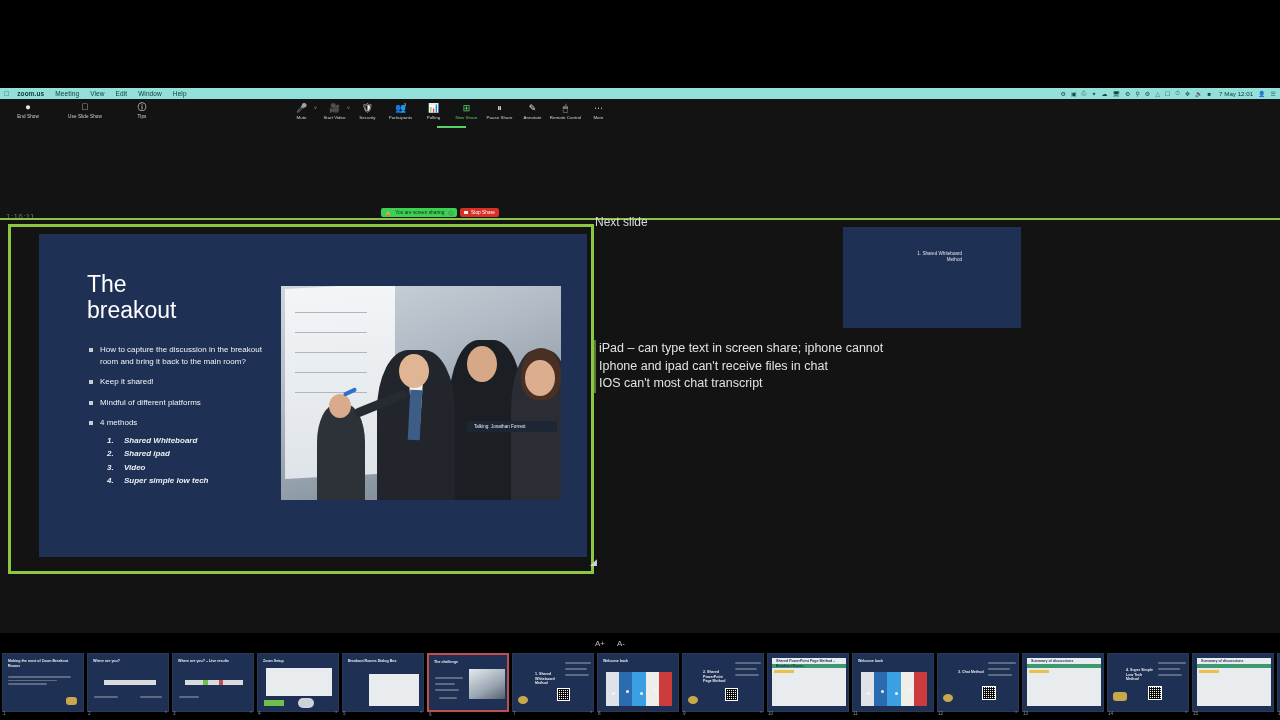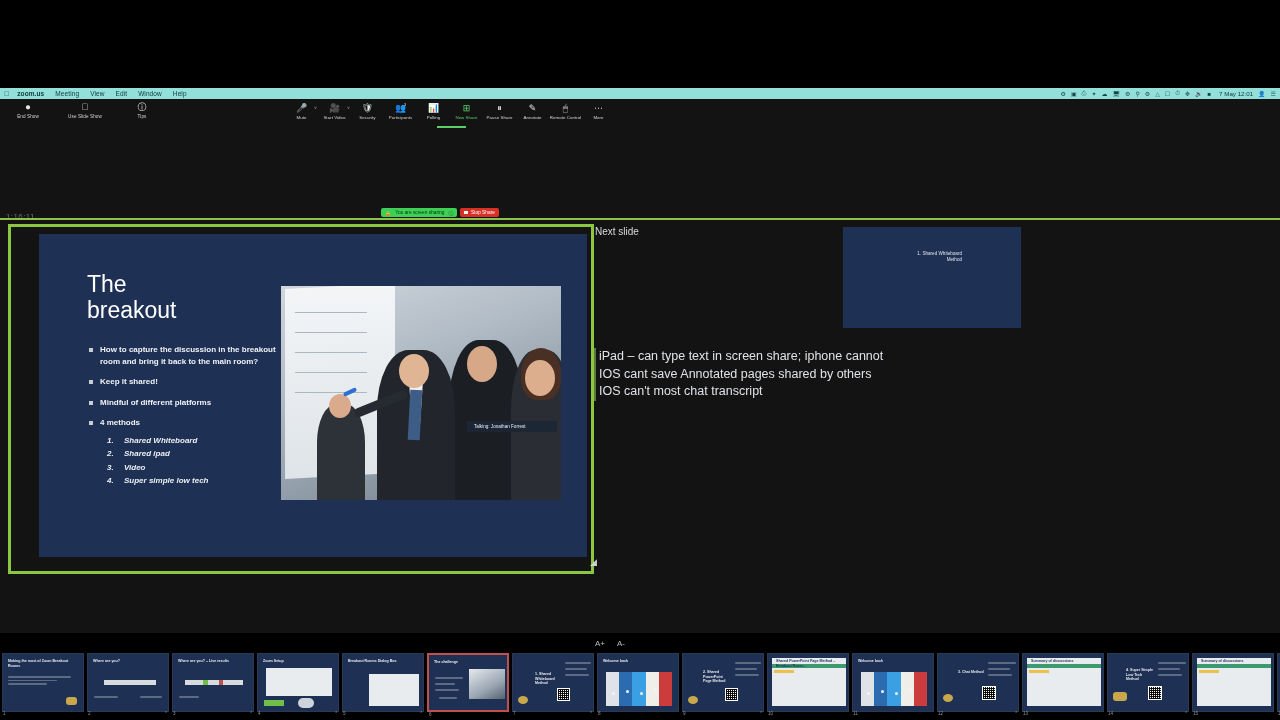--- a/index.html
+++ b/index.html
@@ -94,21 +94,21 @@
     position:absolute; left:28px; top:7px; width:548px; height:323px;
     background:#1e3054;
   }
   .slide-title {
     position:absolute; left:48px; top:37px; width:180px;
     color:#fff; font-size:23px; line-height:26px; font-weight:400;
   }
   .bullets { position:absolute; left:50px; top:110px; width:190px; }
   .b-row { display:flex; gap:7px; margin-bottom:9px; }
   .b-sq { width:4px; height:4px; background:#c9cdd4; margin-top:4px; flex:0 0 auto; }
-  .b-tx { color:#f1f3f6; font-size:8px; line-height:11.5px; font-weight:bold; }
+  .b-tx { color:#f1f3f6; font-size:8px; line-height:11.5px; font-weight:normal; }
   .nlist { margin-top:-2px; padding-left:18px; }
   .n-row { display:flex; gap:6px; margin-bottom:4.5px; }
   .n-num { color:#eceff3; font-size:8px; font-style:italic; font-weight:bold; width:11px; }
   .n-tx { color:#eceff3; font-size:8px; font-style:italic; font-weight:bold; }
 
   
   .photo {
     position:absolute; left:242px; top:52px; width:280px; height:214px;
     background:linear-gradient(160deg,#cfd6dc 0%,#b2bcc6 35%,#8e9aa6 70%,#6d7a88 100%);
     overflow:hidden;
@@ -149,33 +149,33 @@
   .nav-circ {
     width:9px; height:9px; border-radius:50%; border:1px solid #7d8794;
     display:flex; align-items:center; justify-content:center; font-size:5px; color:#9aa5b1;
   }
 
   
   .resize-h { position:absolute; left:590px; top:469px; color:#cfd3d7; font-size:9px; }
 
   
   .next-label {
-    position:absolute; left:595px; top:138px; color:#d7dade; font-size:10px;
+    position:absolute; left:595px; top:127px; color:#d7dade; font-size:12px;
   }
   .next-prev {
     position:absolute; left:843px; top:139px; width:178px; height:101px;
     background:#1e3054;
   }
   .next-prev .np-tx {
     position:absolute; right:50%; top:24px; transform:translateX(50%);
     width:60px; text-align:right; color:#dfe4ea; font-size:4.6px; line-height:6.4px;
   }
 
   
-  .notes { position:absolute; left:594px; top:260px; width:420px; }
+  .notes { position:absolute; left:594px; top:252px; width:420px; }
   .note-line {
     color:#dfe3e7; font-size:12.5px; line-height:17.5px;
     border-left:2px solid #5a7a3a; padding-left:3px; white-space:nowrap;
   }
   .font-ctrls { position:absolute; left:595px; top:551px; display:flex; gap:12px; }
   .fc { color:#b9bec3; font-size:8px; }
 
   
   .strip {
     position:absolute; left:0; top:565px; width:1280px; height:64px;
@@ -400,21 +400,21 @@
     </div>
     <div class="resize-h">◢</div>
 
     <div class="next-label">Next slide</div>
     <div class="next-prev">
       <div class="np-tx">1. Shared Whiteboard Method</div>
     </div>
 
     <div class="notes">
       <div class="note-line">iPad – can type text in screen share; iphone cannot</div>
-      <div class="note-line">IOS cant save Annotated pages shared by others</div>
+      <div class="note-line">Iphone and ipad can't receive files in chat</div>
       <div class="note-line">IOS can't most chat transcript</div>
     </div>
     <div class="font-ctrls">
       <span class="fc">A+</span>
       <span class="fc">A-</span>
     </div>
 
     <div class="strip">
 
       <div class="thumb">

